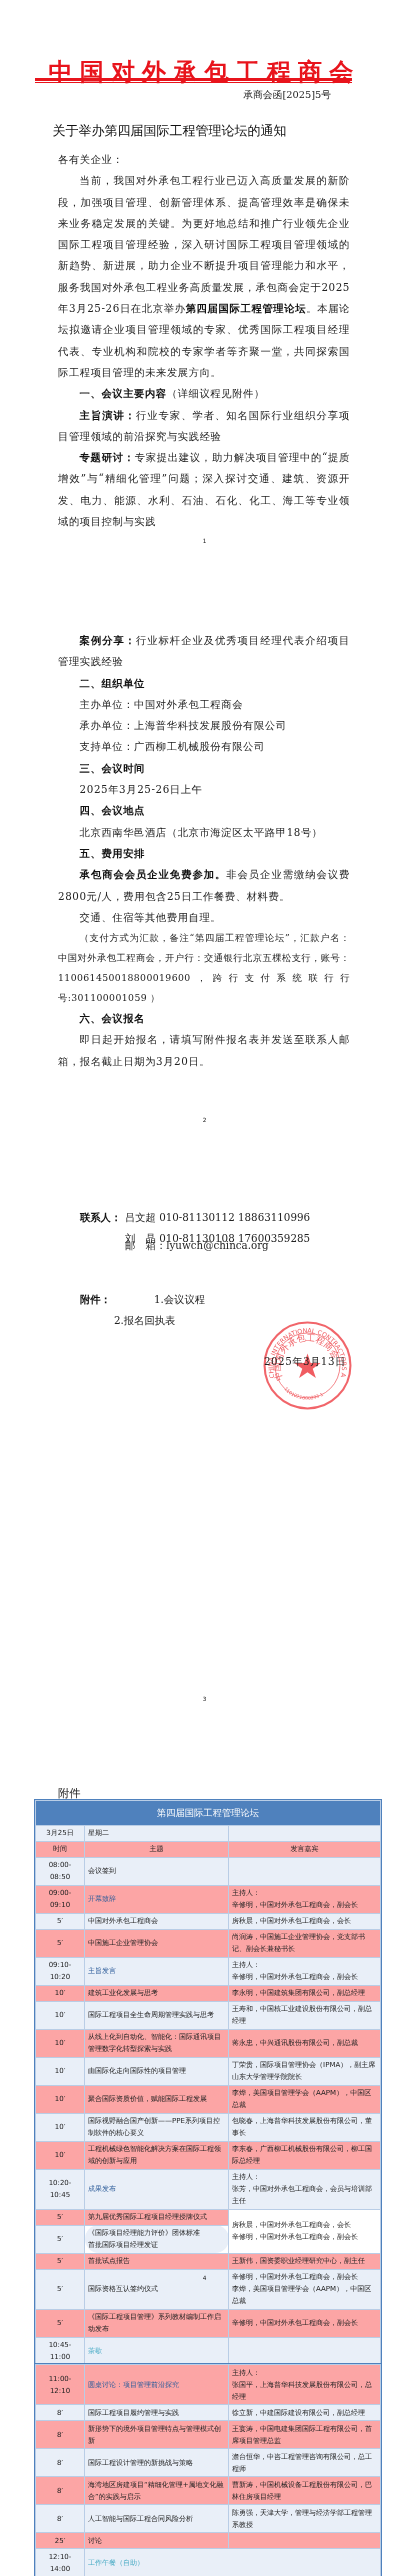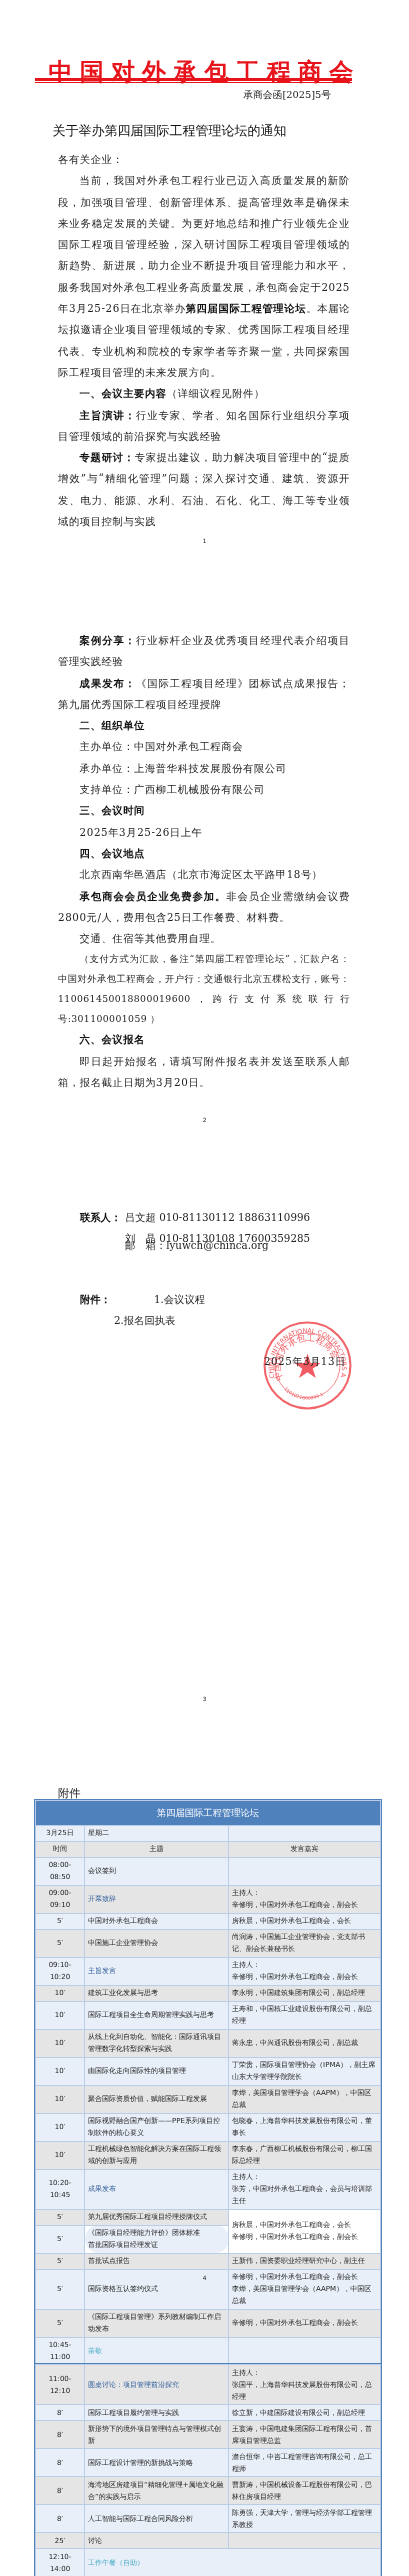--- a/index.html
+++ b/index.html
@@ -24,21 +24,21 @@
   .date-sign { left:258px; top:1354px; font-size:10.3px; color:#222; letter-spacing:0.5px; }
   .appendix-label { left:58px; top:1786px; font-size:11.3px; font-family:"DejaVu Sans", sans-serif; color:#222; }
 
   table.agenda { position:absolute; left:35px; width:346px; border-collapse:collapse;
                  font-family:"DejaVu Sans", sans-serif; font-size:7px; color:#222; table-layout:fixed; }
   table.agenda td { border:0.5px solid #b9cde6; padding:1.5px 3.1px; line-height:12px; vertical-align:middle; }
   table.agenda col.c1 { width:49px; }
   table.agenda col.c2 { width:144px; }
   table.agenda col.c3 { width:152px; }
   table.agenda tr.shade td { background:#e9eff8; }
-  table.agenda tr.white td { background:#e5e5e5; }
+  table.agenda tr.white td { background:#fca5a5; }
   td.t { text-align:center; }
   .title-row td { background:#4f81bd !important; color:#fff; text-align:center; font-size:9.3px; height:20.6px; border-color:#4f81bd; }
   .blue { color:#2e5d9a; }
   .teal { color:#4bacc6; }
   .outer { outline:0.5px solid #4f81bd; }
 </style>
 </head>
 <body>
 
 <div class="abs org-title">中国对外承包工程商会</div>
@@ -51,29 +51,29 @@
   <p>各有关企业：</p>
   <p class="indent"><span>当前，我国对外承包工程行业已迈入高质量发展的新阶段，加强项目管理、创新管理体系、提高管理效率是确保未来业务稳定发展的关键。为更好地总结和推广行业领先企业国际工程项目管理经验，深入研讨国际工程项目管理领域的新趋势、新进展，助力企业不断提升项目管理能力和水平，服务我国对外承包工程业务高质量发展，承包商会定于2025年3月25-26日在北京举办</span><span class="bold">第四届国际工程管理论坛</span><span>。本届论坛拟邀请企业项目管理领域的专家、优秀国际工程项目经理代表、专业机构和院校的专家学者等齐聚一堂，共同探索国际工程项目管理的未来发展方向。</span></p>
   <p class="indent"><span class="bold">一、会议主要内容</span><span>（详细议程见附件）</span></p>
   <p class="indent"><span class="bold">主旨演讲：</span><span>行业专家、学者、知名国际行业组织分享项目管理领域的前沿探究与实践经验</span></p>
   <p class="indent"><span class="bold">专题研讨：</span><span>专家提出建议，助力解决项目管理中的“提质增效”与“精细化管理”问题；深入探讨交通、建筑、资源开发、电力、能源、水利、石油、石化、化工、海工等专业领域的项目控制与实践</span></p>
 </div>
 <div class="abs page-num" style="top:538px;">1</div>
 
 <div class="abs body-text" style="top:630px;">
   <p class="indent"><span class="bold">案例分享：</span><span>行业标杆企业及优秀项目经理代表介绍项目管理实践经验</span></p>
-  <p class="indent"><span class="bold">成果发布：</span><span>《国际工程项目经理》团标试点成果报告；第九届优秀国际工程项目经理授牌</span></p>
   <p class="h-sec">二、组织单位</p>
   <p class="indent">主办单位：中国对外承包工程商会</p>
   <p class="indent">承办单位：上海普华科技发展股份有限公司</p>
   <p class="indent">支持单位：广西柳工机械股份有限公司</p>
   <p class="h-sec">三、会议时间</p>
   <p class="indent">2025年3月25-26日上午</p>
   <p class="h-sec">四、会议地点</p>
   <p class="indent">北京西南华邑酒店（北京市海淀区太平路甲18号）</p>
+  <p class="h-sec">五、费用安排</p>
   <p class="indent"><span class="bold">承包商会会员企业免费参加。</span><span>非会员企业需缴纳会议费2800元/人，费用包含25日工作餐费、材料费。</span></p>
   <p class="indent">交通、住宿等其他费用自理。</p>
   <p class="indent small-text" style="line-height:20px;">（支付方式为汇款，备注“第四届工程管理论坛”，汇款户名：中国对外承包工程商会，开户行：交通银行北京五棵松支行，账号：110061450018800019600，跨行支付系统联行行号:301100001059 ）</p>
   <p class="h-sec">六、会议报名</p>
   <p class="indent">即日起开始报名，请填写附件报名表并发送至联系人邮箱，报名截止日期为3月20日。</p>
 </div>
 <div class="abs page-num" style="top:1117px;">2</div>
 
 <div class="abs contact" style="top:1207px;">
   <div style="position:absolute;left:0;top:0;width:46px;" class="bold">联系人：</div>

